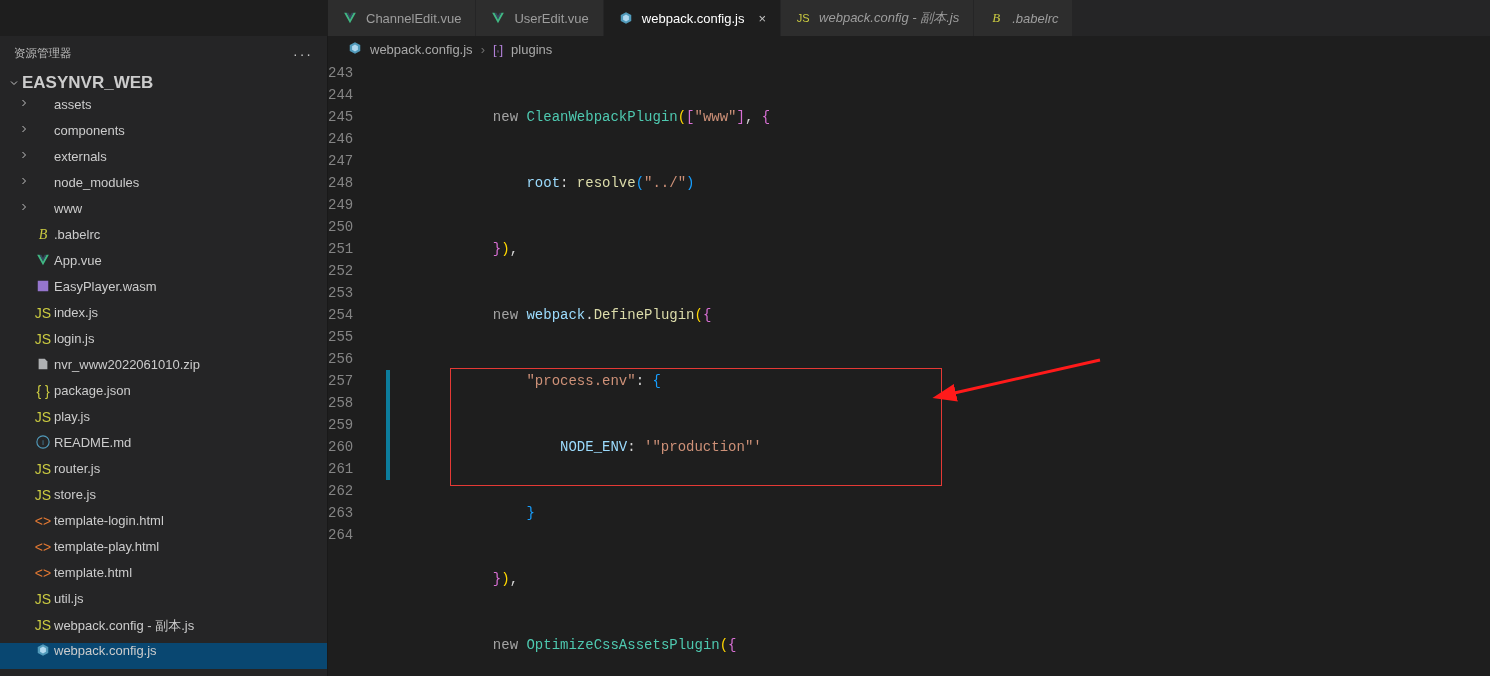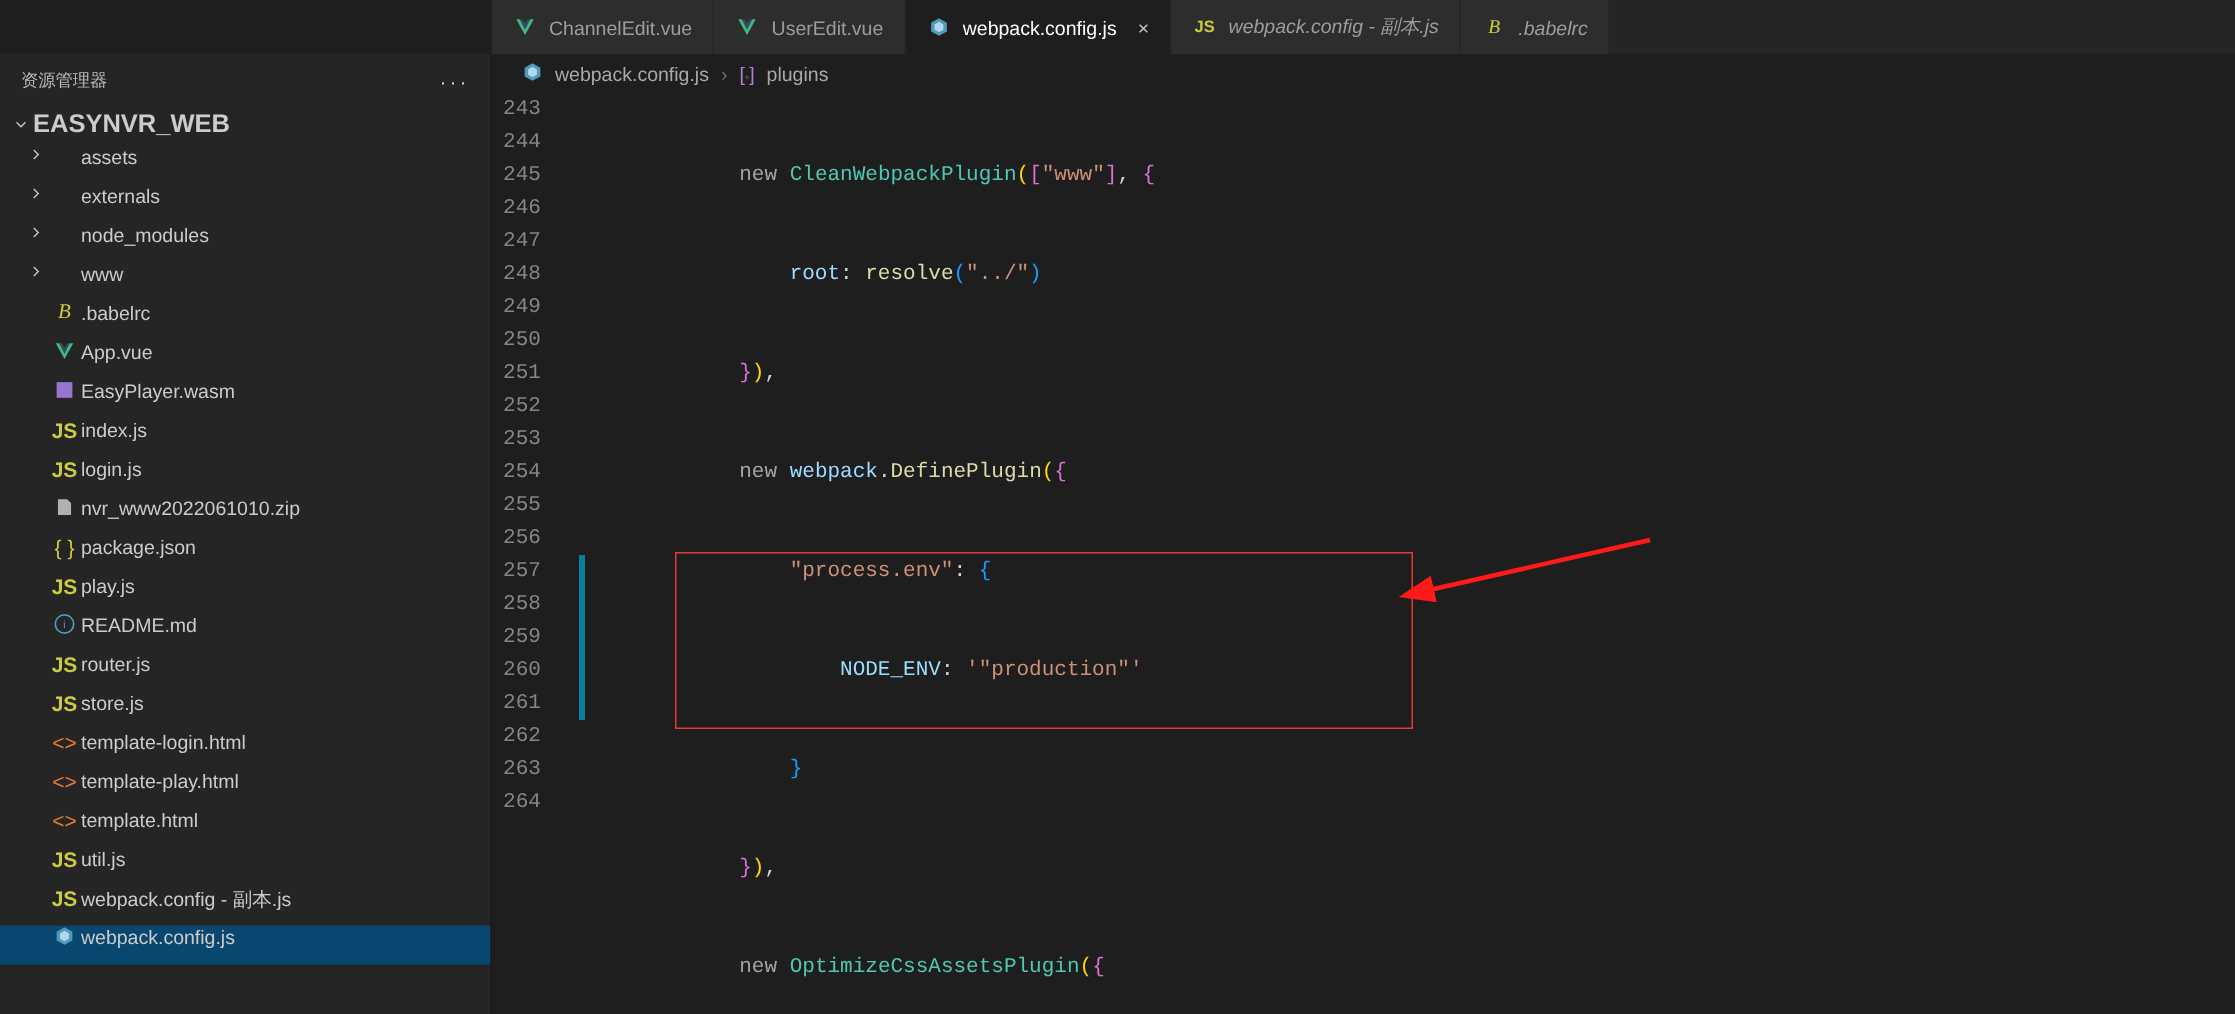--- a/index.html
+++ b/index.html
@@ -53,21 +53,21 @@
     height: 26px;
     padding-left: 16px;
     gap: 0;
     color: #cccccc;
     cursor: pointer;
     white-space: nowrap;
   }
   .item .arrow { width: 16px; display: inline-flex; justify-content: center; color: #c5c5c5; font-size: 12px;}
   .item .ficon { width: 22px; display: inline-flex; justify-content: center; font-size: 14px;}
   .item.active { background: #094771; }
-  .ic-js { color: #cbcb41; font-weight: 700; font-size: 11px;}
+  .ic-js { color: #cbcb41; font-weight: 400; font-size: 11px;}
   .ic-vue { color: #41b883; font-size: 13px;}
   .ic-webpack { color: #519aba; font-size: 13px;}
   .ic-json { color: #cbcb41; }
   .ic-html { color: #e37933; }
   .ic-md { color: #519aba; }
   .ic-wasm { color: #9575cd; }
   .ic-zip { color: #afb1b3; }
   .ic-babel { color: #cbcb41; font-style: italic; }
 
   .main {
@@ -115,21 +115,21 @@
     flex: 1;
     display: flex;
     font-family: Consolas, "Courier New", monospace;
     font-size: 14px;
     line-height: 22px;
     overflow: hidden;
     position: relative;
   }
   .gutter {
     width: 58px;
-    text-align: center;
+    text-align: left;
     color: #858585;
     padding-right: 18px;
     user-select: none;
   }
   .gutter div { height: 22px; }
   .change-col {
     width: 4px;
     background: transparent;
   }
   .change-col .mod { height: 22px; }
@@ -176,20 +176,29 @@
   </div>
   <div class="tree" id="tree">
       <div class="item">
         <span class="arrow">
           <svg width="12" height="12" viewBox="0 0 16 16">
             <path d="M6 4l4 4-4 4" stroke="#c5c5c5" stroke-width="1.3" fill="none"></path>
           </svg>
         </span>
         <span class="ficon"></span>
         <span>assets</span>
+      </div>
+      <div class="item">
+        <span class="arrow">
+          <svg width="12" height="12" viewBox="0 0 16 16">
+            <path d="M6 4l4 4-4 4" stroke="#c5c5c5" stroke-width="1.3" fill="none"></path>
+          </svg>
+        </span>
+        <span class="ficon"></span>
+        <span>components</span>
       </div>
       <div class="item">
         <span class="arrow">
           <svg width="12" height="12" viewBox="0 0 16 16">
             <path d="M6 4l4 4-4 4" stroke="#c5c5c5" stroke-width="1.3" fill="none"></path>
           </svg>
         </span>
         <span class="ficon"></span>
         <span>externals</span>
       </div>

